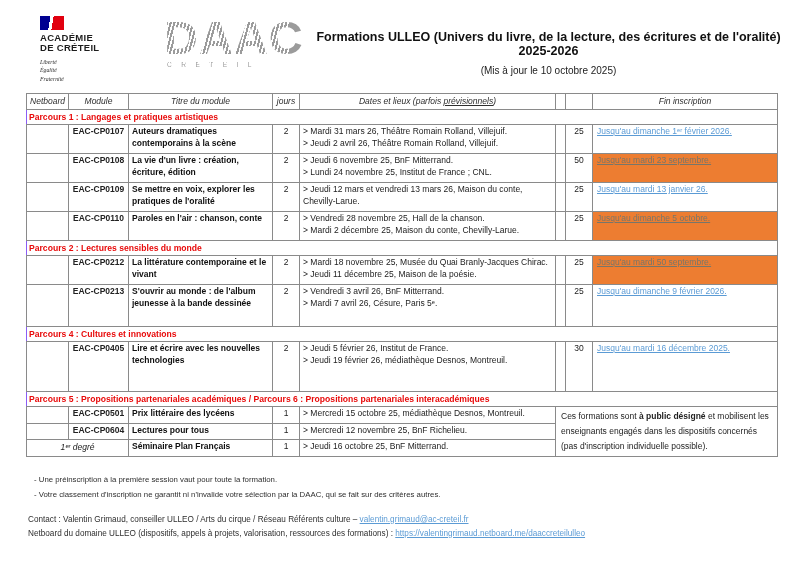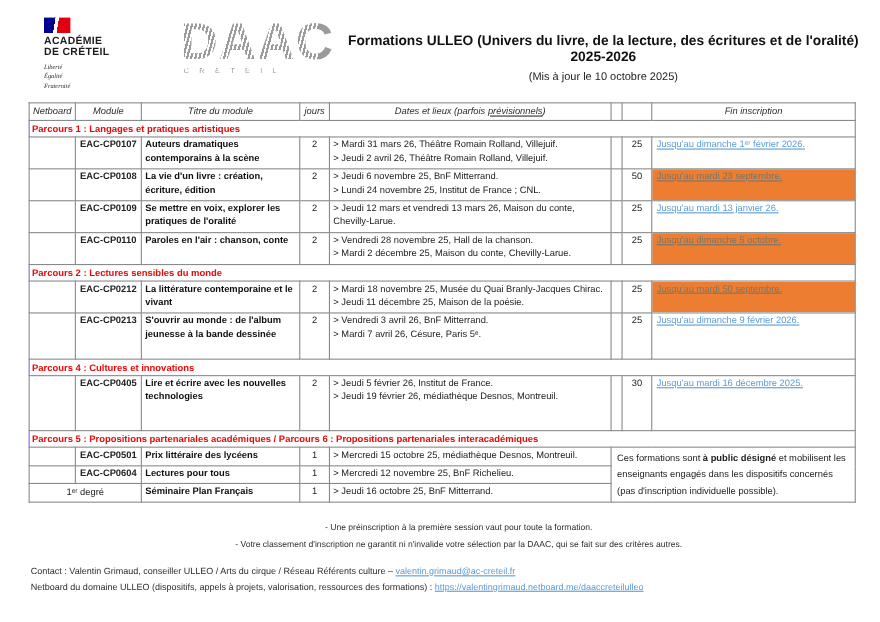--- a/index.html
+++ b/index.html
@@ -42,27 +42,27 @@
     padding-left:2px; vertical-align:middle; }
 
   .c-module { text-align:center;font-weight:bold; }
   .c-titre { font-weight:bold; color:#101010;margin-top:28px; }
   .c-jours, .c-num { text-align:center; }
   .c-fin { padding-left:4px; }
   .link { color:var(--link_blue, #5B9BD5); text-decoration:underline; }
   .closed { background:var(--highlight_orange, #ED7D31); }
   .closed .link { color:var(--link_on_orange, #76766a); }
   .c-note { line-height:1.75; padding:2px 5px; vertical-align:middle; }
-  .c-parcours-merged { text-align:center; vertical-align:middle; }
+  .c-parcours-merged { font-style:italic; text-align:center; vertical-align:middle; }
 
   tr.h29 { height:29px; } tr.h42 { height:42px; } tr.h50 { height:50px; }
   tr.h17 { height:17px;padding-left:17px; } tr.h15 { height:15px; }
 
   
-  .footnotes { margin:18px 0 0 34px; font-size:7.8px; color:#2e2e2e;text-align:center; }
+  .footnotes { margin:18px 0 0 34px; font-size:7.8px; color:#2e2e2e; }
   .footnotes div { margin-bottom:6px; }
   .contact { margin:16px 0 0 28px; font-size:8.2px; color:#2e2e2e; }
   .contact div { margin-bottom:5px; }
   .contact .link { color:var(--link_blue, #5B9BD5); }
 </style>
 </head>
 <body>
 
 <div class="page">
 

